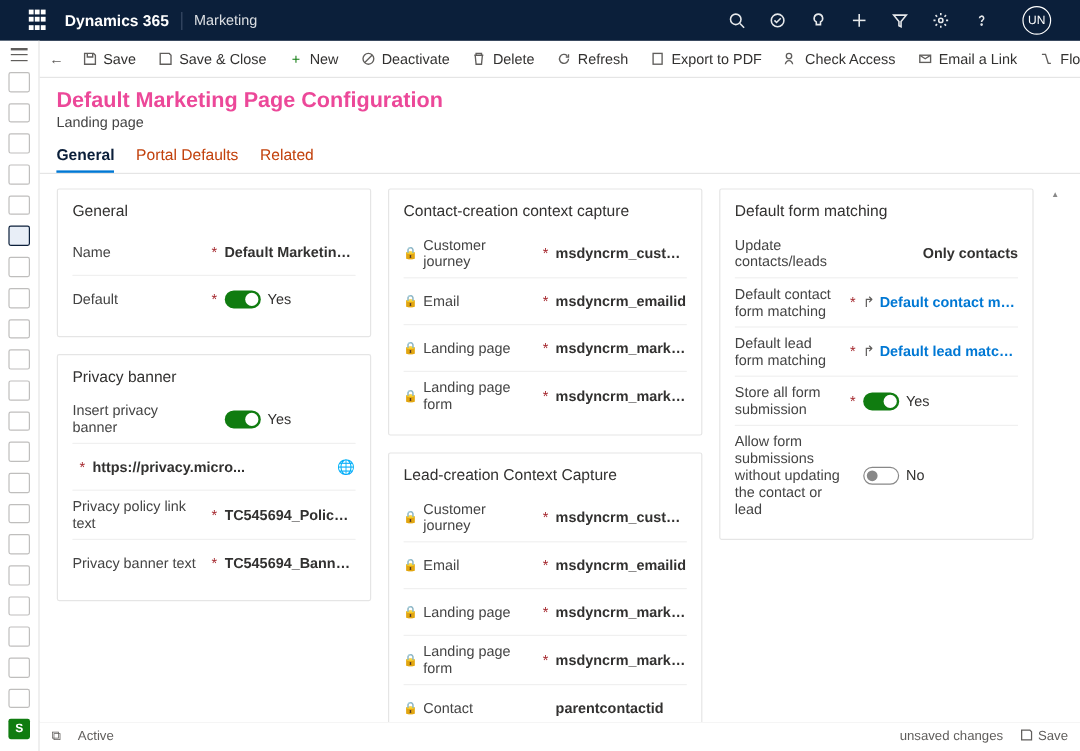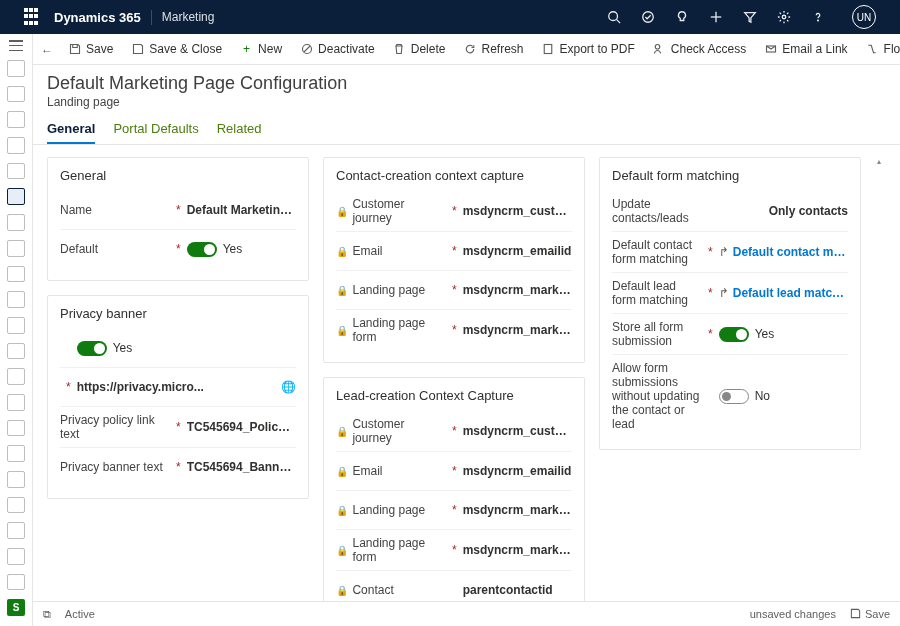--- a/index.html
+++ b/index.html
@@ -20,24 +20,24 @@
 .rail .ic.active{border-color:#0b1f3a;background:#e8eef7;opacity:1}
 .rail .s{width:18px;height:18px;background:#107c10;color:#fff;display:flex;align-items:center;justify-content:center;border-radius:2px;margin-top:auto;margin-bottom:10px;font-size:10px;font-weight:600}
 .main{flex:1;display:flex;flex-direction:column;min-width:0}
 .cmdbar{height:30px;border-bottom:1px solid #e5e5e5;display:flex;align-items:center;padding:0 8px;gap:4px;color:#323130;font-size:12px}
 .cmdbar .back{width:20px;height:20px;display:flex;align-items:center;justify-content:center;color:#605e5c;margin-right:4px}
 .cmdbar .btn{display:flex;align-items:center;gap:5px;padding:3px 7px;border-radius:2px;white-space:nowrap}
 .cmdbar .sep{flex:1}
 .cmdbar .ci{width:13px;height:13px;display:inline-flex;align-items:center;justify-content:center;color:#605e5c}
 .cmdbar .ci.green{color:#107c10}
 .header{padding:8px 14px 0}
-.header h1{margin:0;font-size:18px;font-weight:400;color:#404040}
+.header h1{margin:0;font-size:18px;font-weight:700;color:#ec4899}
 .header .sub{font-size:12px;color:#444;margin-top:1px}
 .tabs{display:flex;gap:18px;padding:8px 14px 0;border-bottom:1px solid #e5e5e5}
-.tabs .tab{padding:4px 0 6px;font-size:13px;color:#4d7c0f;cursor:pointer}
+.tabs .tab{padding:4px 0 6px;font-size:13px;color:#c2410c;cursor:pointer}
 .tabs .tab.active{color:#0b1f3a;border-bottom:2px solid #0078d4;font-weight:600}
 .body{flex:1;overflow:auto;padding:12px 14px;display:flex;gap:14px;align-items:flex-start;background:#fff}
 .col{flex:1;display:flex;flex-direction:column;gap:14px;min-width:0}
 .card{border:1px solid #e5e5e5;border-radius:2px;padding:10px 12px 12px}
 .card h3{margin:0 0 8px;font-size:13px;font-weight:400;color:#323130}
 .row{display:flex;align-items:center;padding:6px 0;border-bottom:1px solid #f0f0f0;font-size:12px;min-height:26px}
 .row:last-child{border-bottom:none}
 .row .lbl{width:110px;color:#444;display:flex;align-items:center;gap:4px}
 .row .lock{font-size:10px;color:#888}
 .row .req{color:#a4262c;margin:0 6px}
@@ -266,20 +266,21 @@
             <div class="toggle">
                 <div class="sw"></div>
                 <span class="tlabel">Yes</span>
               </div>
           </div>
         </div>
 
         <div class="card">
           <h3>Privacy banner</h3>
           <div class="row">
+            <div class="lbl">Insert privacy banner</div>
             <span class="req" style="visibility:hidden">*</span>
             <div class="toggle">
                 <div class="sw"></div>
                 <span class="tlabel">Yes</span>
               </div>
           </div>
           <div class="row">
             <span class="req">*</span>
             <div class="val">https://privacy.micro...</div>
             <span class="extra">🌐</span>

